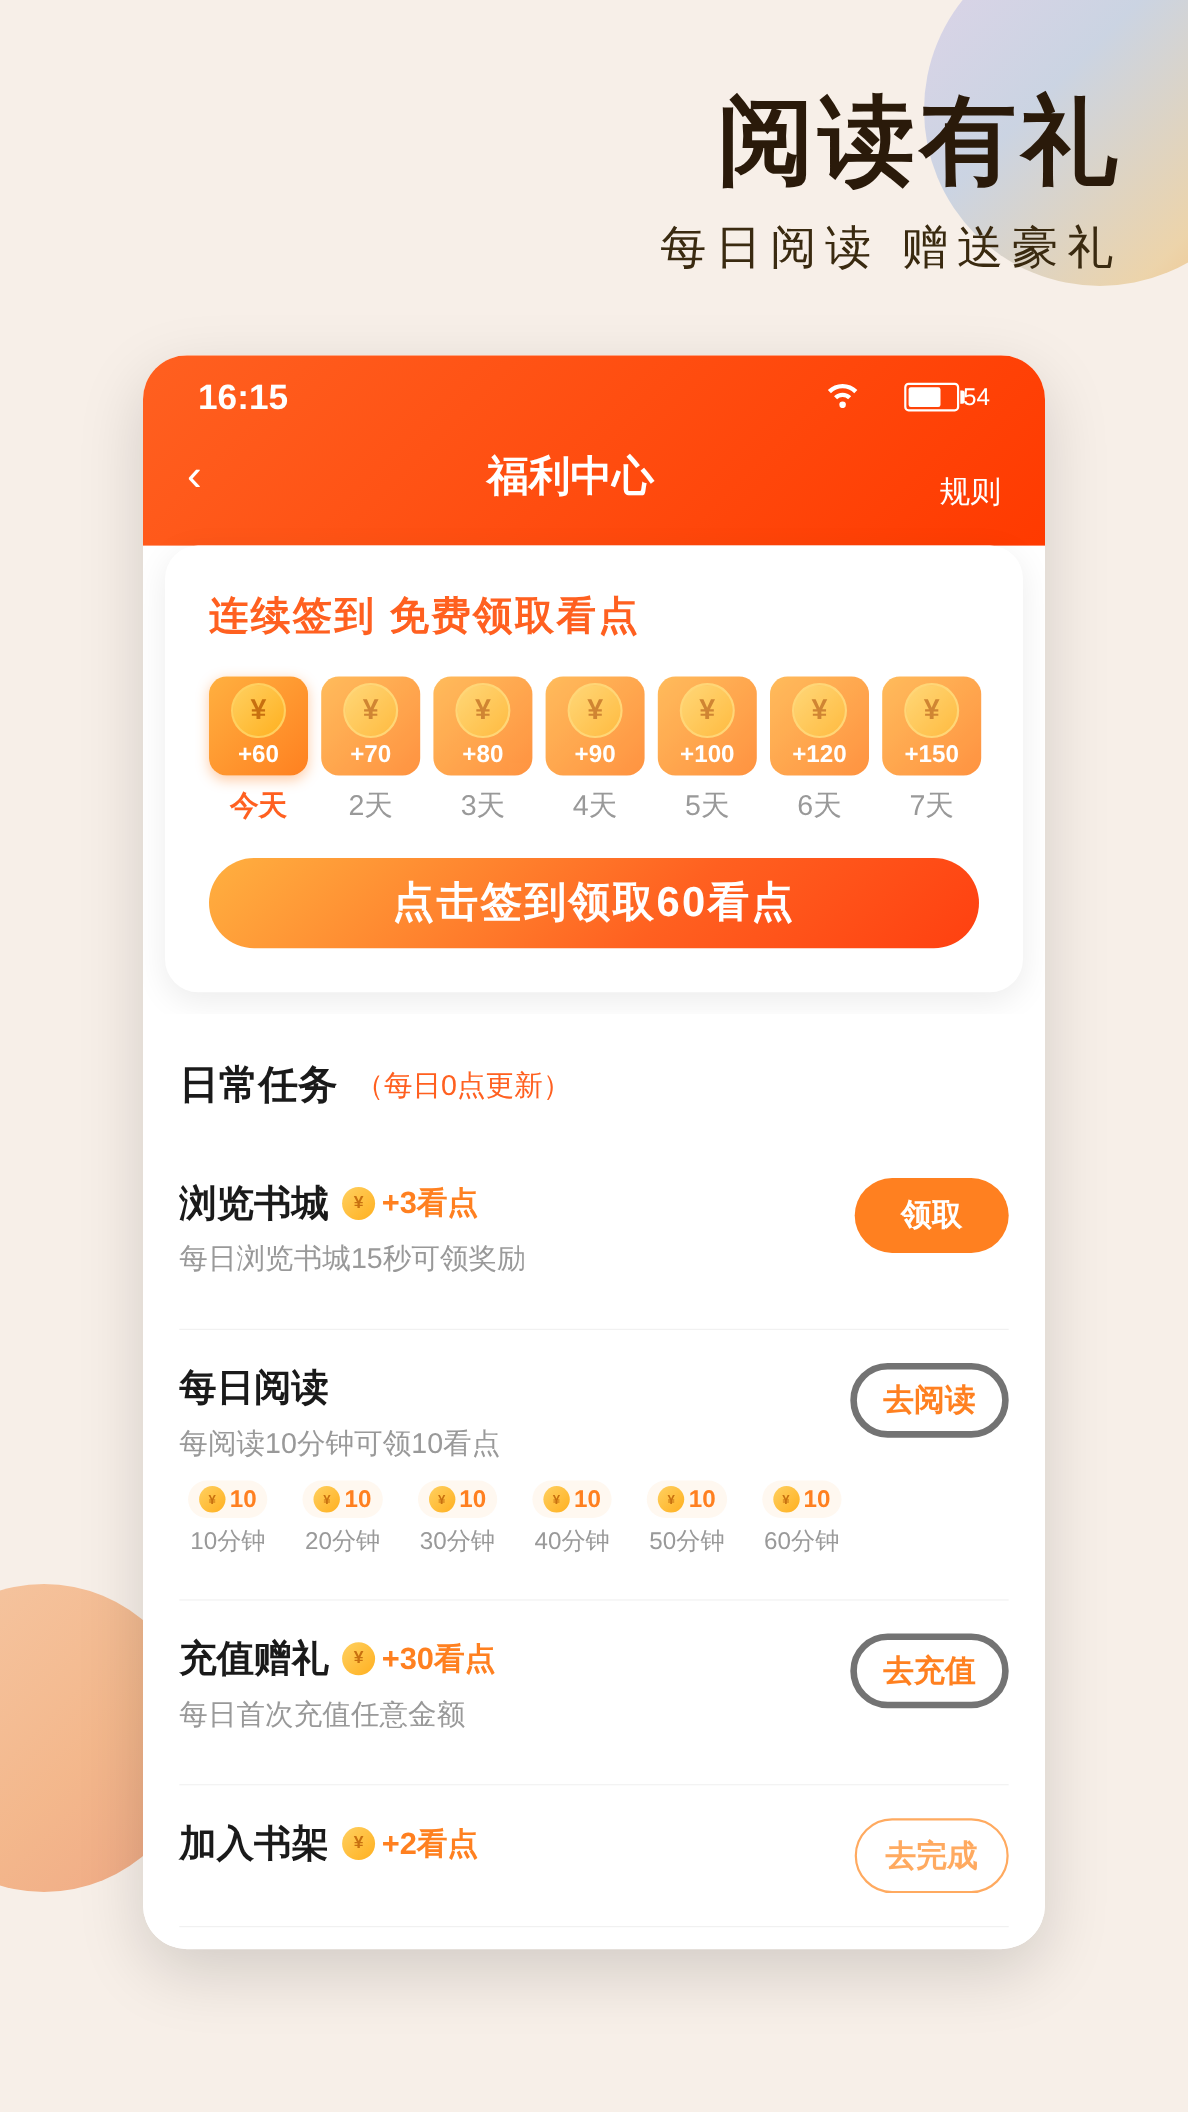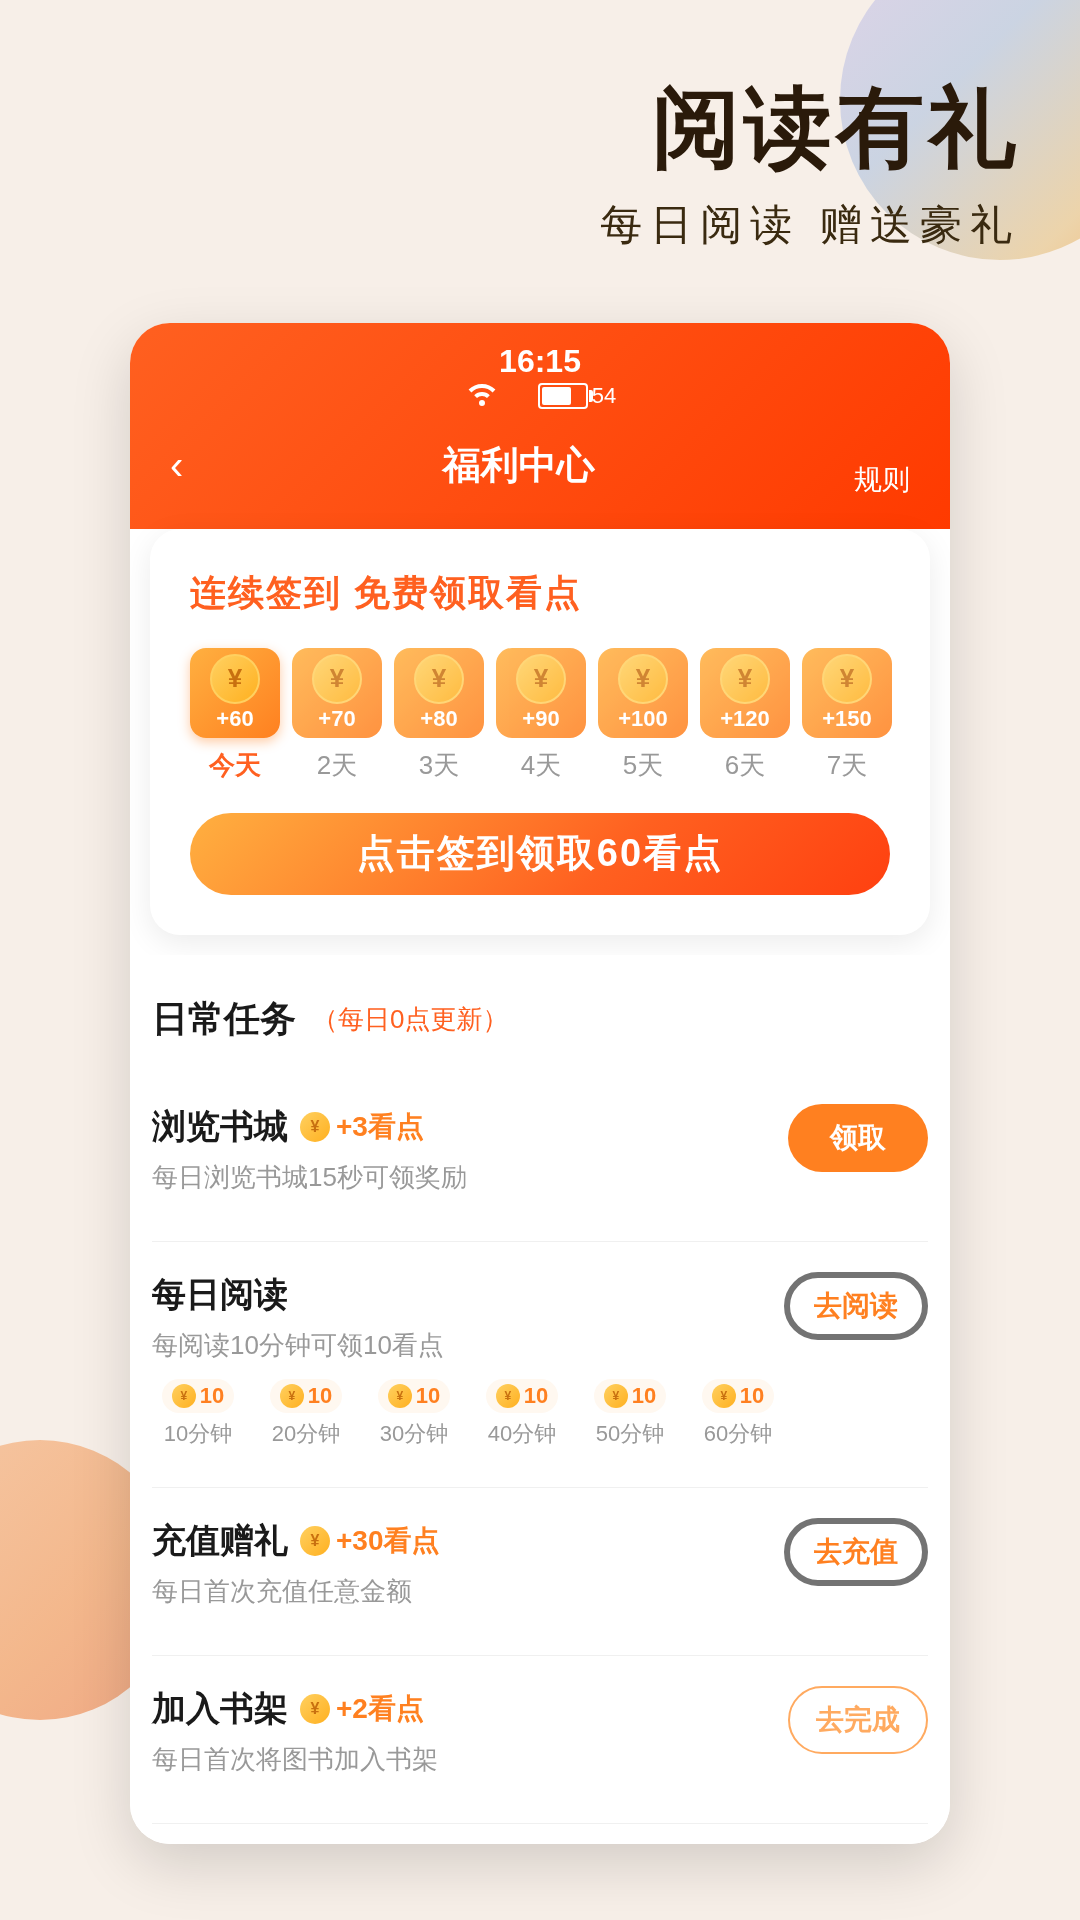--- a/index.html
+++ b/index.html
@@ -81,21 +81,20 @@
     .app-header {
       background: linear-gradient(135deg, #ff6020 0%, #ff3a00 100%);
       padding: 0 0 20px;
     }
 
     .status-bar {
       display: flex;
       justify-content: space-between;
       align-items: center;
       padding: 20px 50px 10px;
-      flex-direction: column;
     }
 
     .status-time {
       font-size: 32px;
       font-weight: 600;
       color: #fff;
     }
 
     .status-icons {
       display: flex;
@@ -268,21 +267,21 @@
       color: #fff;
       font-weight: 700;
       letter-spacing: 2px;
       cursor: pointer;
       border: none;
     }
 
     
     .tasks-section {
       background: #fff;
-      padding: 40px 22px 20px;
+      padding: 40px 33px 20px;
       margin-top: 20px;
     }
 
     .tasks-header {
       display: flex;
       align-items: center;
       gap: 16px;
       margin-bottom: 30px;
     }
 
@@ -639,21 +638,20 @@
       <div class="task-info">
         <div class="task-name-row">
           <span class="task-name">加入书架</span>
 
       <div class="task-reward">
         <div class="reward-coin-small">¥</div>
         <span>+2看点</span>
       </div>
 
         </div>
-        <div class="task-desc">每日首次将图书加入书架</div>
 
       </div>
       <button class="task-action-btn btn-gray-outline">去完成</button>
     </div>
   </div>
         </div>
     </div>
 
   </div>
 </div>

